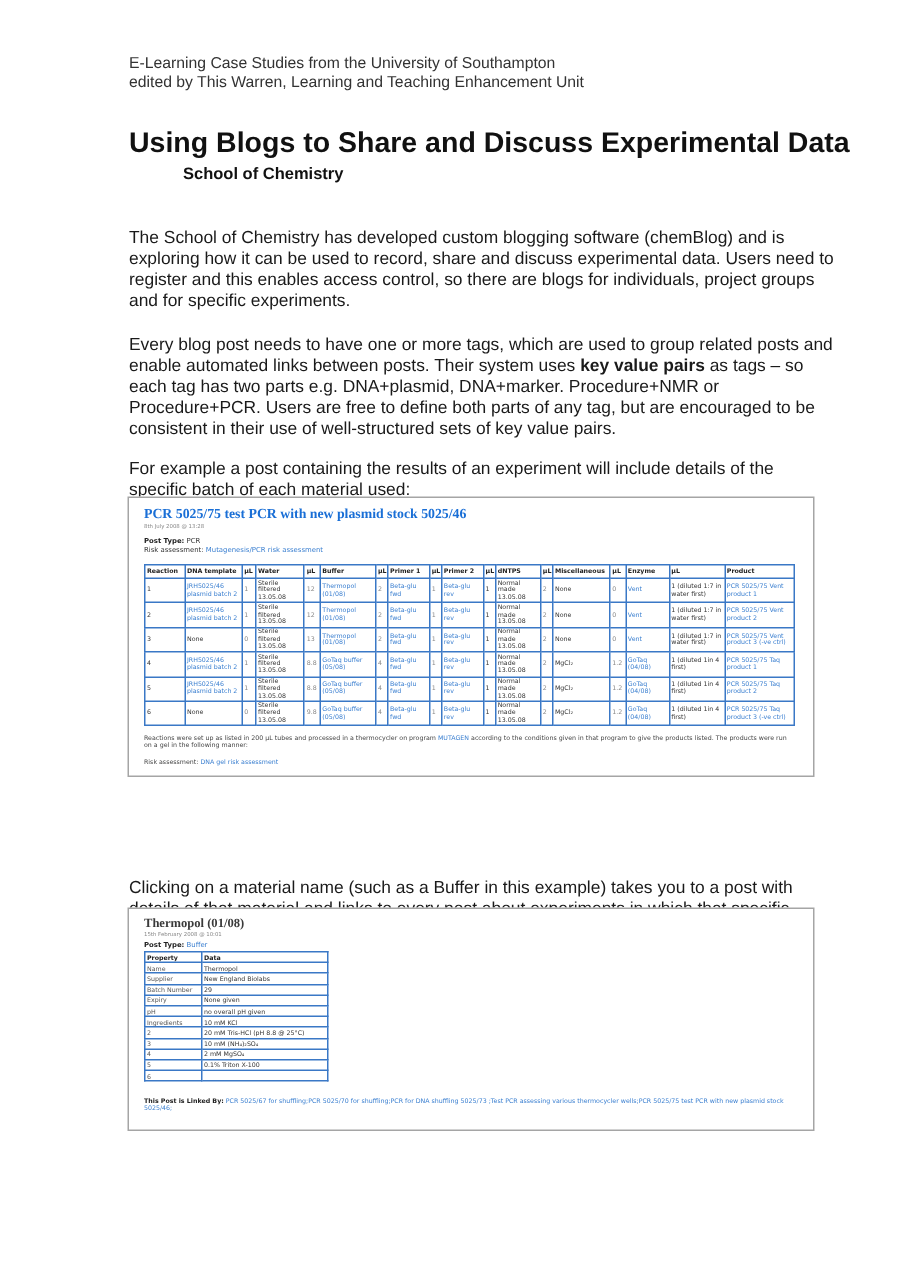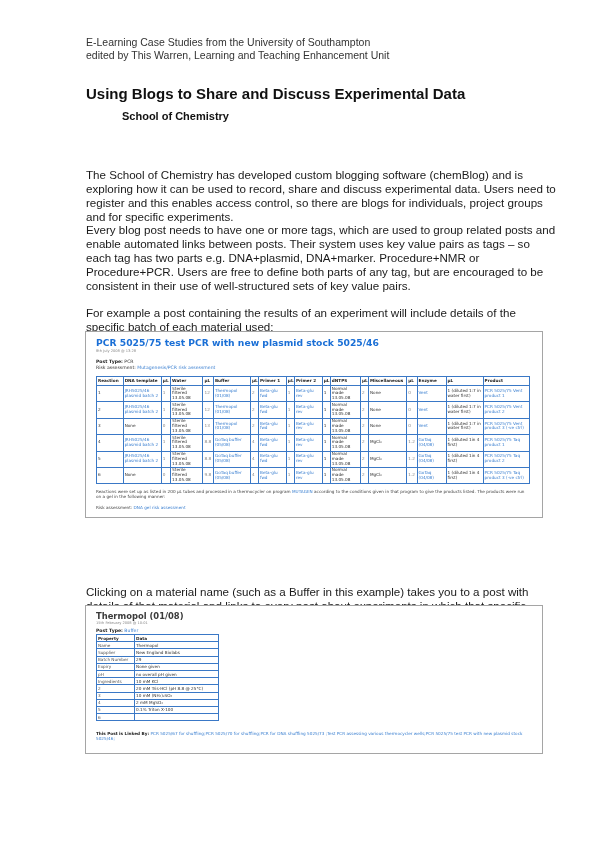--- a/index.html
+++ b/index.html
@@ -1,34 +1,34 @@
 <!DOCTYPE html>
 <html><head>
 <meta charset="utf-8">
 <style>
   html, body { margin: 0; padding: 0; background: #ffffff; }
   body { width: 600px; height: 849px; position: relative; overflow: hidden;
          font-family: "Liberation Sans", sans-serif; color: #111; }
   .page { position: absolute; left: 0; top: 0; width: 600px; height: 604px; }
 
   .header { position: absolute; left: 86px; top: 36px; font-size: 10.5px; line-height: 13px; color: #333; }
-  .title { position: absolute; left: 86px; top: 85px; font-size: 15px; font-weight: bold; color: #111; }
+  .title { position: absolute; left: 86px; top: 85px; font-size: 19px; font-weight: bold; color: #111; }
   .authors { position: absolute; left: 86px; top: 109px; font-size: 11px; font-weight: bold; line-height: 15px; }
   .authors .school { padding-left: 36px; display: block; text-align: center; }
 
   .para { position: absolute; left: 86px; width: 470px; font-size: 11.6px; line-height: 14.1px; color: #1a1a1a; }
-  .para b { font-weight: normal; }
+  .para b { font-weight: bold; }
 
   
   .frame { position: absolute; left: 85px; width: 456px; border: 1px solid #a5a5a5; background: #fff;
            font-family: "DejaVu Sans", sans-serif; color: #333; }
   .frame1 { top: 331px; height: 185px; }
   .frame2 { top: 605px; height: 147px; }
 
-  .post-title { position: absolute; left: 10px; top: 5px; font-size: 9.2px; font-weight: bold; color: #1a6fd6; white-space: nowrap; }
+  .post-title { position: absolute; left: 10px; top: 5px; font-size: 9.2px; font-weight: bold; color: #1a6fd6; white-space: nowrap; font-family: Liberation Serif, serif; }
   .post-title.dark { color: #3a3a3a; font-size: 8.4px; }
   .post-date { position: absolute; left: 10px; top: 17px; font-size: 3.6px; color: #888; white-space: nowrap; }
   .meta { position: absolute; left: 10px; font-size: 4.6px; color: #333; line-height: 6px; white-space: nowrap; }
   .meta .k { font-weight: bold; color: #222; }
   .link { color: #3a7fd0; }
 
   table.pcr { position: absolute; left: 10px; top: 44px; width: 434px; border-collapse: collapse; table-layout: fixed;
               font-size: 4.2px; line-height: 4.8px; }
   table.pcr th, table.pcr td { border: 1px solid #3a78c6; padding: 0.5px 1px; vertical-align: middle; text-align: left; overflow: hidden; }
   table.pcr th { font-weight: bold; color: #222; height: 7px; }
@@ -58,21 +58,21 @@
     <div>E-Learning Case Studies from the University of Southampton</div>
     <div>edited by This Warren, Learning and Teaching Enhancement Unit</div>
   </div>
 
   <div class="title">Using Blogs to Share and Discuss Experimental Data</div>
 
   <div class="authors">
     <span class="school">School of Chemistry</span>
   </div>
 
-  <div class="para" style="top:168px;">The School of Chemistry has developed custom blogging software (chemBlog) and is exploring how it can be used to record, share and discuss experimental data. Users need to register and this enables access control, so there are blogs for individuals, project groups and for specific experiments.</div>
+  <div class="para" style="top:152px;">The School of Chemistry has developed custom blogging software (chemBlog) and is exploring how it can be used to record, share and discuss experimental data. Users need to register and this enables access control, so there are blogs for individuals, project groups and for specific experiments.</div>
 
   <div class="para" style="top:223px;">
     <span>Every blog post needs to have one or more tags, which are used to group related posts and enable automated links between posts. Their system uses </span><b>key value pairs</b><span> as tags – so each tag has two parts e.g. DNA+plasmid, DNA+marker. Procedure+NMR or Procedure+PCR. Users are free to define both parts of any tag, but are encouraged to be consistent in their use of well-structured sets of key value pairs.</span>
   </div>
 
   <div class="para" style="top:306px;">For example a post containing the results of an experiment will include details of the specific batch of each material used:</div>
 
   <div class="frame frame1">
     <div class="post-title">PCR 5025/75 test PCR with new plasmid stock 5025/46</div>
     <div class="post-date">8th July 2008 @ 13:28</div>

